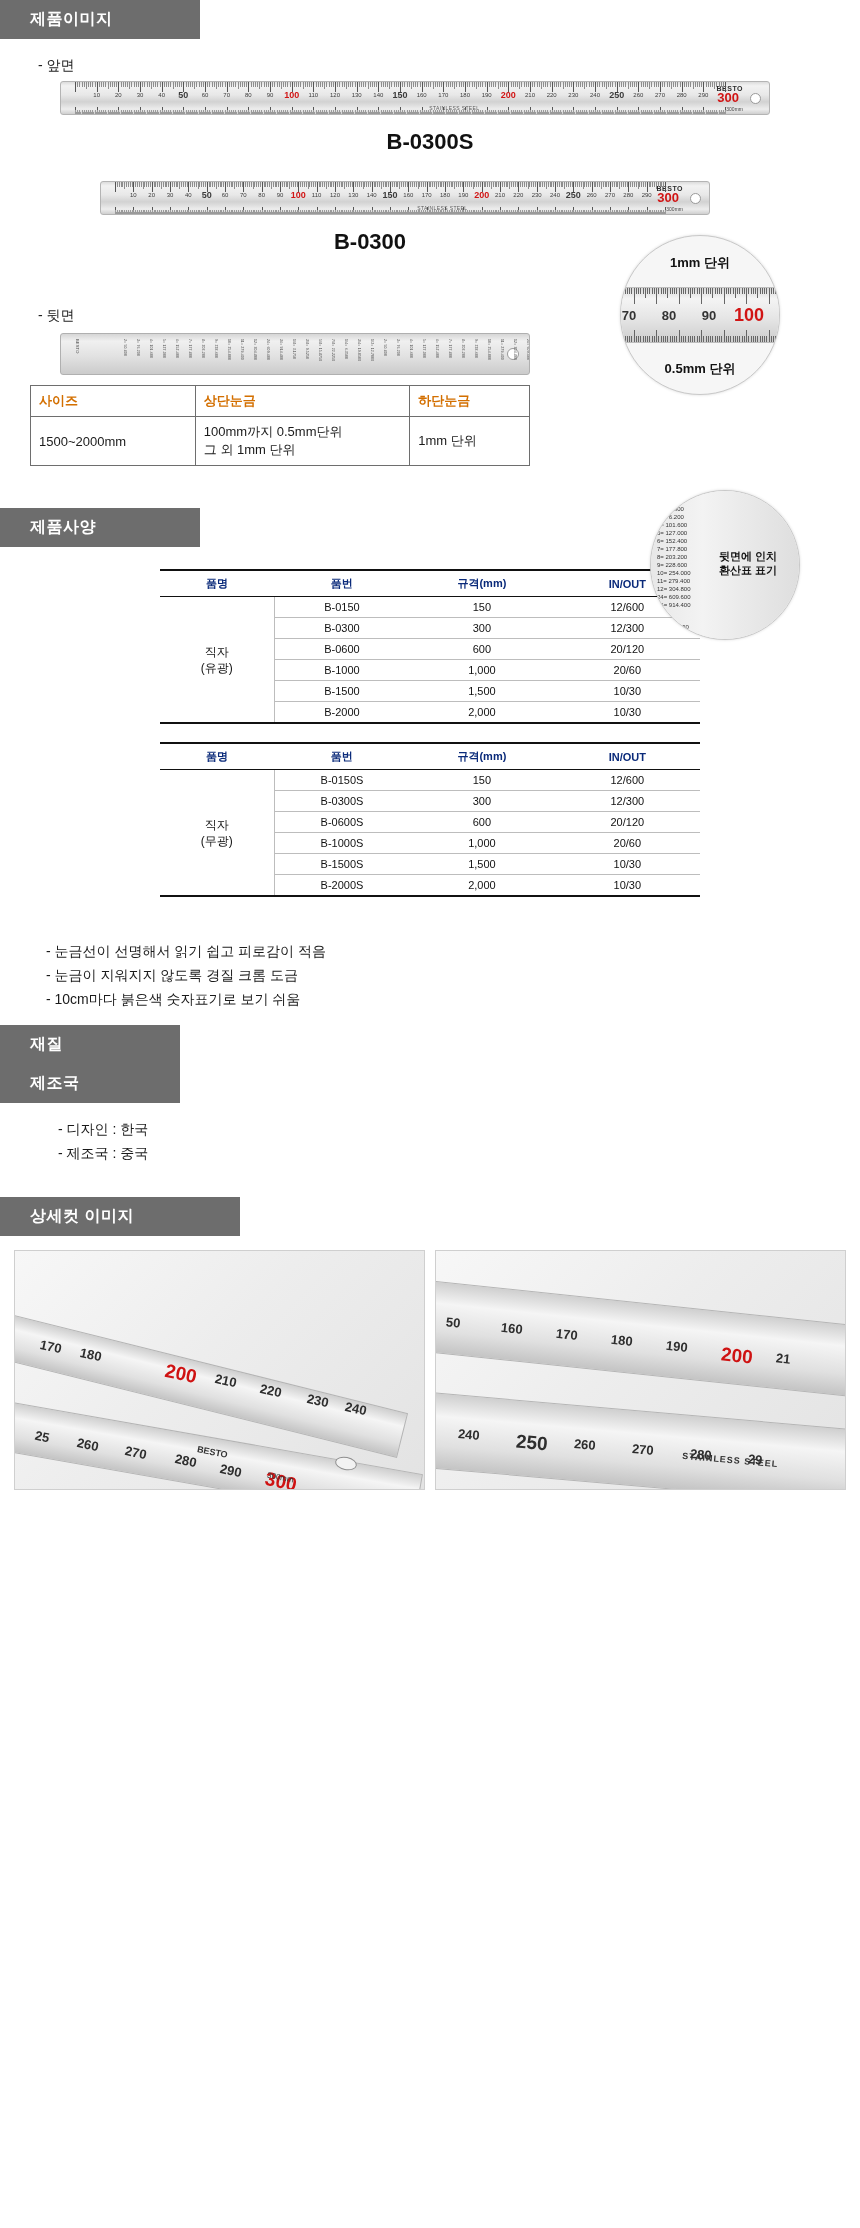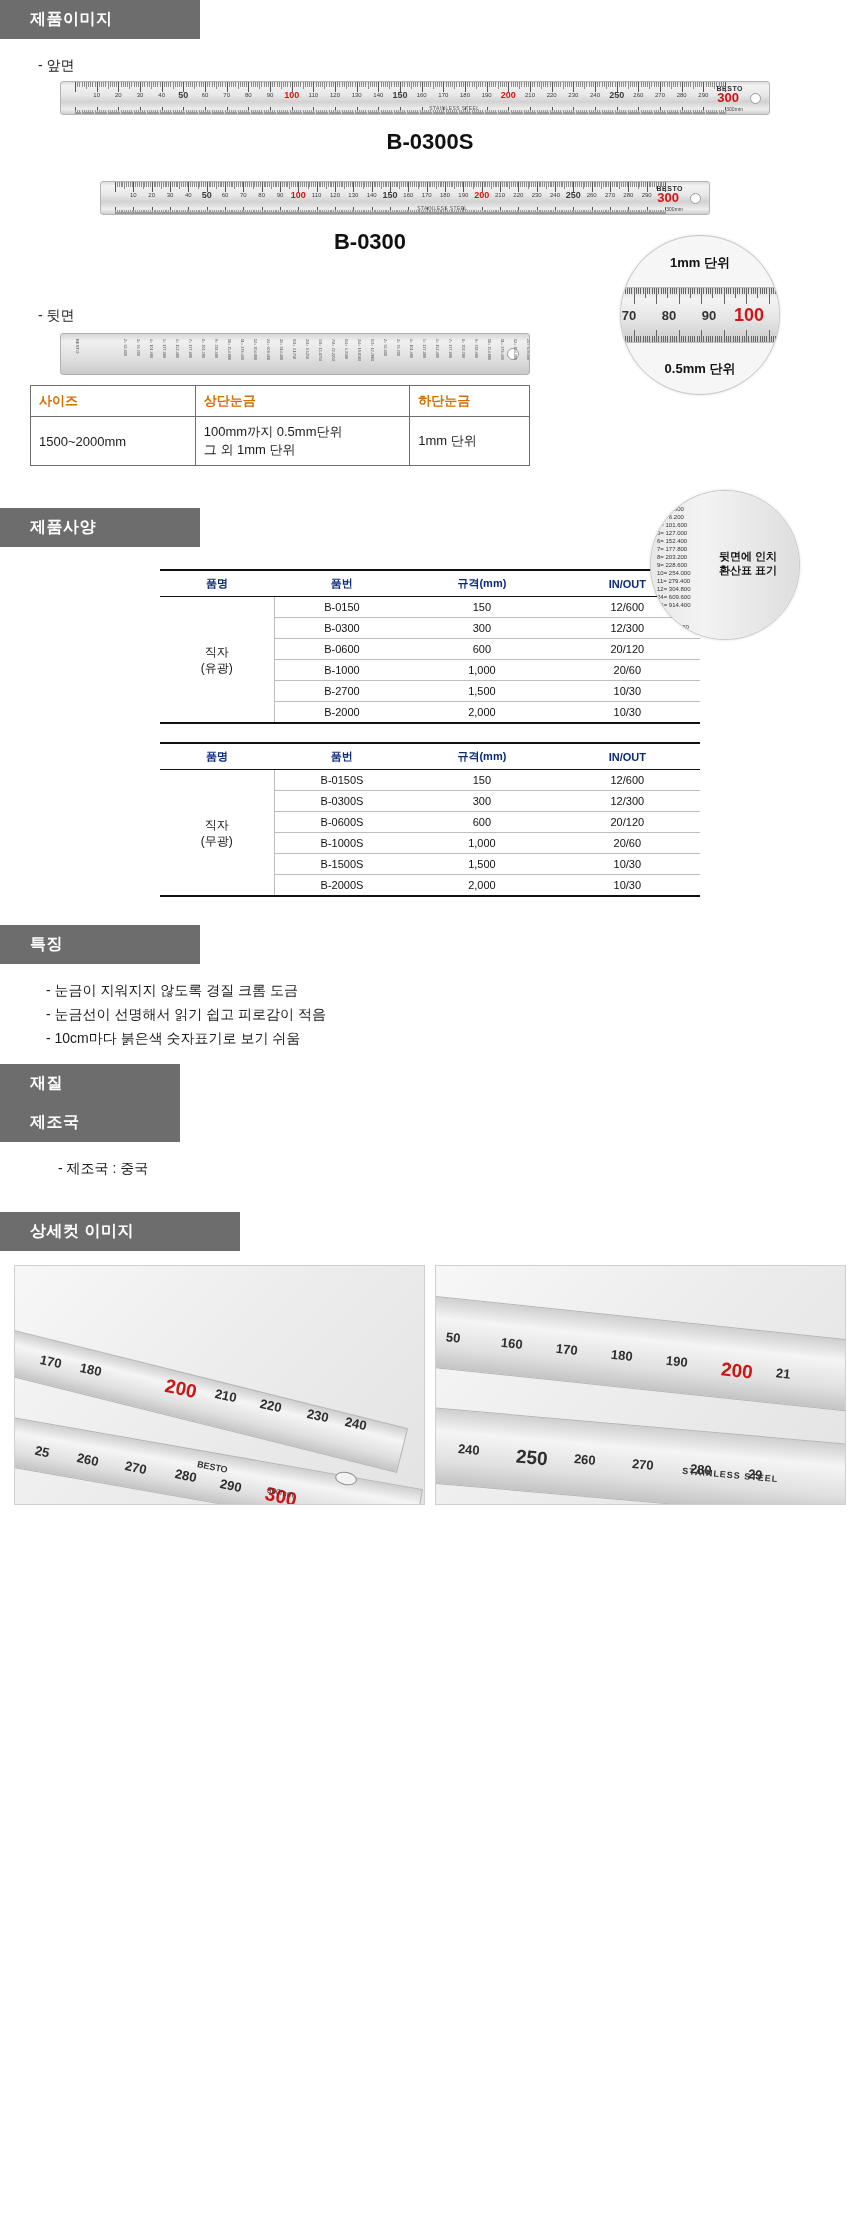--- a/index.html
+++ b/index.html
@@ -2492,21 +2492,21 @@
           <td class="c1">B-0600</td>
           <td class="c2">600</td>
           <td class="c3">20/120</td>
         </tr>
         <tr>
           <td class="c1">B-1000</td>
           <td class="c2">1,000</td>
           <td class="c3">20/60</td>
         </tr>
         <tr>
-          <td class="c1">B-2700</td>
+          <td class="c1">B-1500</td>
           <td class="c2">1,500</td>
           <td class="c3">10/30</td>
         </tr>
         <tr class="last">
           <td class="c1">B-2000</td>
           <td class="c2">2,000</td>
           <td class="c3">10/30</td>
         </tr>
       </tbody>
     </table>
@@ -2553,31 +2553,31 @@
         <tr class="last">
           <td class="c1">B-2000S</td>
           <td class="c2">2,000</td>
           <td class="c3">10/30</td>
         </tr>
       </tbody>
     </table>
 
   </div>
 
-  <div class="sec-bar w-feat">특징</div>
   <div class="bullets">
+    <div>- 눈금선이 선명해서 읽기 쉽고 피로감이 적음</div>
     <div>- 눈금이 지워지지 않도록 경질 크롬 도금</div>
-    <div>- 눈금선이 선명해서 읽기 쉽고 피로감이 적음</div>
     <div>- 10cm마다 붉은색 숫자표기로 보기 쉬움</div>
   </div>
 
   <div class="sec-bar w-mat">재질</div>
 
   <div class="sec-bar w-country">제조국</div>
   <div class="bullets indent2">
+    <div>- 디자인 : 한국</div>
     <div>- 제조국 : 중국</div>
   </div>
 
   <div class="sec-bar w-detail" style="margin-top:18px;">상세컷 이미지</div>
 
   <div class="photos">
     <div class="photo" id="photoLeft">
         <div class="pruler" style="left: -20px; top: 60px; width: 420px; height: 46px; transform: rotate(14deg); transform-origin: left center;"></div>
         <div class="pruler" style="left: -10px; top: 150px; width: 420px; height: 50px; transform: rotate(10deg); transform-origin: left center;"></div>
         <div class="pnum" style="left: 25px; top: 88px; transform: rotate(12deg);">170</div>

